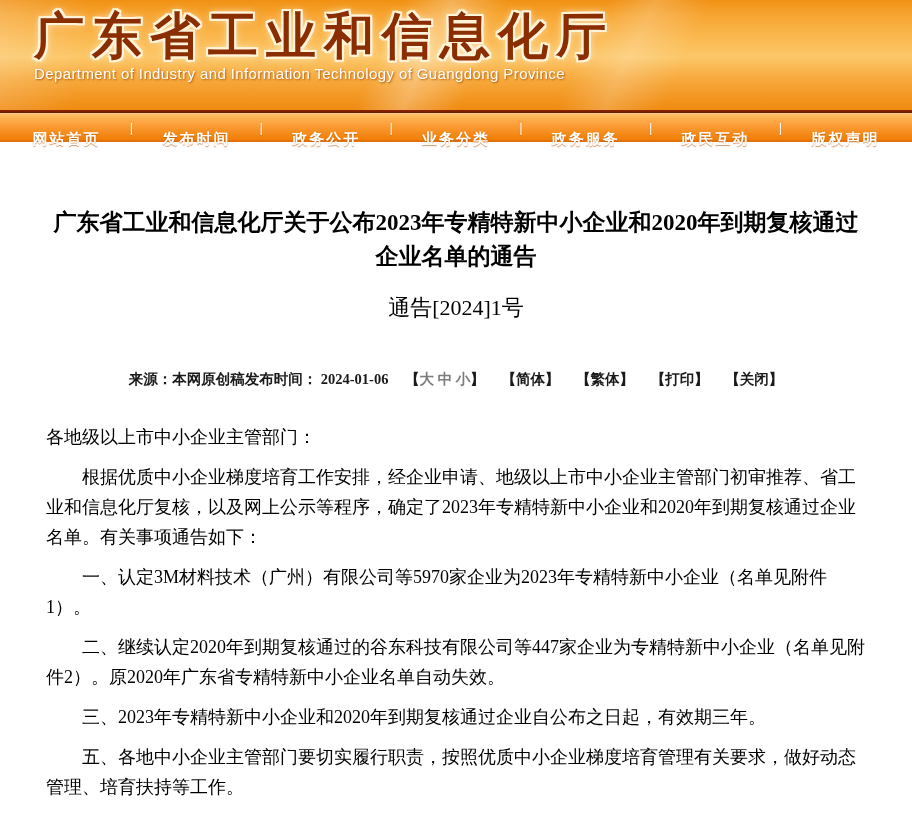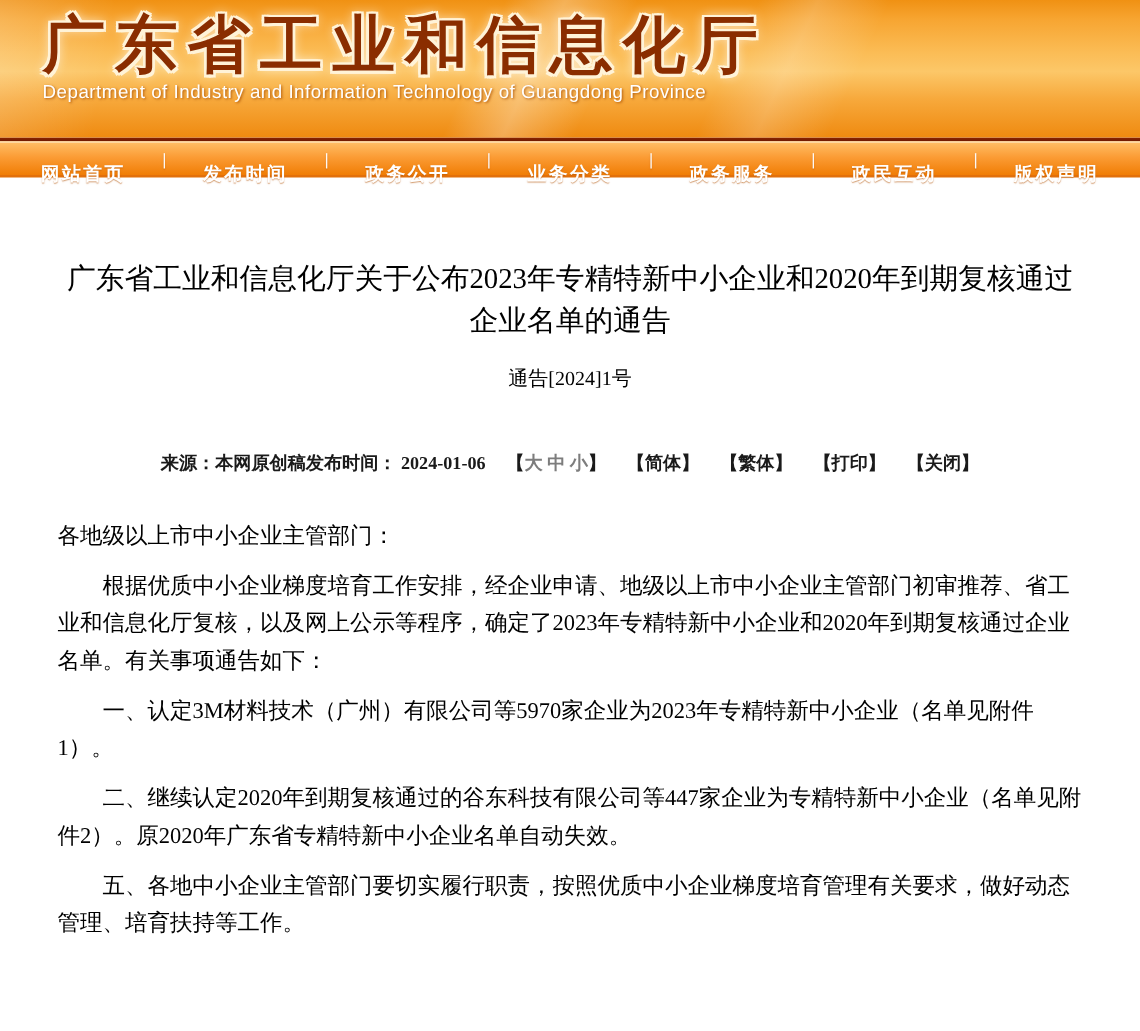--- a/index.html
+++ b/index.html
@@ -93,28 +93,28 @@
   
   .notice-document {
     padding: 0 46px;
     color: #000000;
   }
   .doc-title {
     margin: 64px auto 0;
     max-width: 812px;
     text-align: center;
     font-size: 23px;
-    font-weight: normal;
+    font-weight: bold;
     line-height: 34px;
     color: #000000;
   }
   .doc-number {
     margin-top: 19px;
     text-align: center;
-    font-size: 16px;
+    font-size: 22px;
     color: #000000;
   }
   .doc-meta {
     margin-top: 47px;
     text-align: center;
     font-size: 14.5px;
     font-weight: bold;
     color: #1a1a1a;
     white-space: nowrap;
   }
@@ -174,19 +174,20 @@
       <span class="meta-ctrl">【繁体】</span>
       <span class="meta-ctrl">【打印】</span>
       <span class="meta-ctrl">【关闭】</span>
     </div>
 
     <div class="doc-body">
       <p class="salutation">各地级以上市中小企业主管部门：</p>
       <p class="para">根据优质中小企业梯度培育工作安排，经企业申请、地级以上市中小企业主管部门初审推荐、省工业和信息化厅复核，以及网上公示等程序，确定了2023年专精特新中小企业和2020年到期复核通过企业名单。有关事项通告如下：</p>
       <p class="para">一、认定3M材料技术（广州）有限公司等5970家企业为2023年专精特新中小企业（名单见附件1）。</p>
       <p class="para">二、继续认定2020年到期复核通过的谷东科技有限公司等447家企业为专精特新中小企业（名单见附件2）。原2020年广东省专精特新中小企业名单自动失效。</p>
+      <p class="para">三、2023年专精特新中小企业和2020年到期复核通过企业自公布之日起，有效期三年。</p>
       <p class="para">五、各地中小企业主管部门要切实履行职责，按照优质中小企业梯度培育管理有关要求，做好动态管理、培育扶持等工作。</p>
 
     </div>
 
   </main>
 
 </div>
 
 </body></html>

